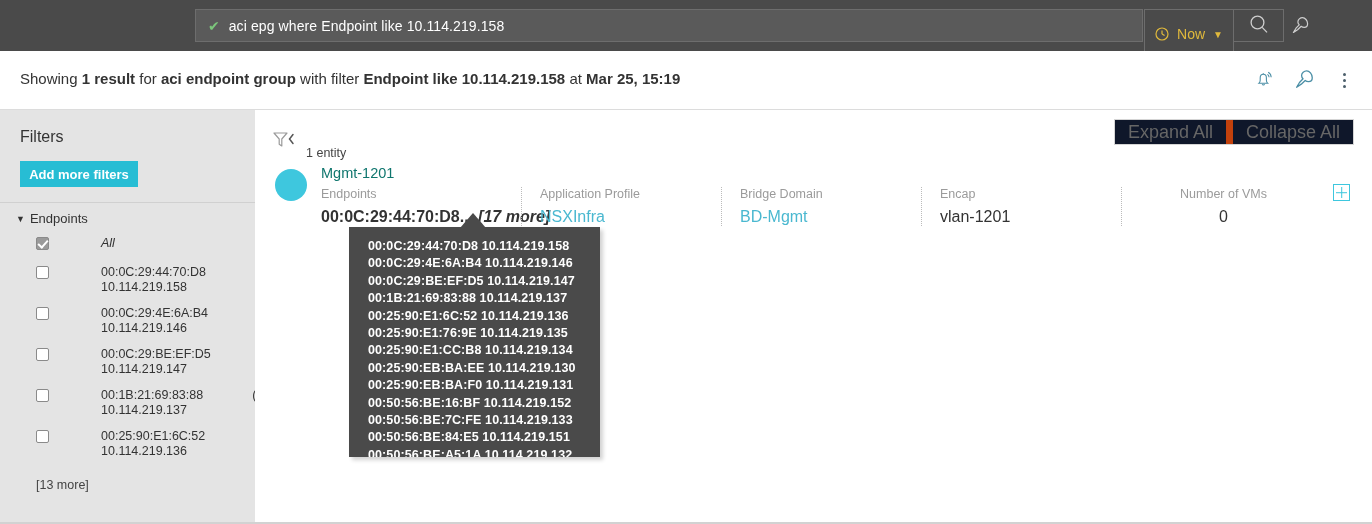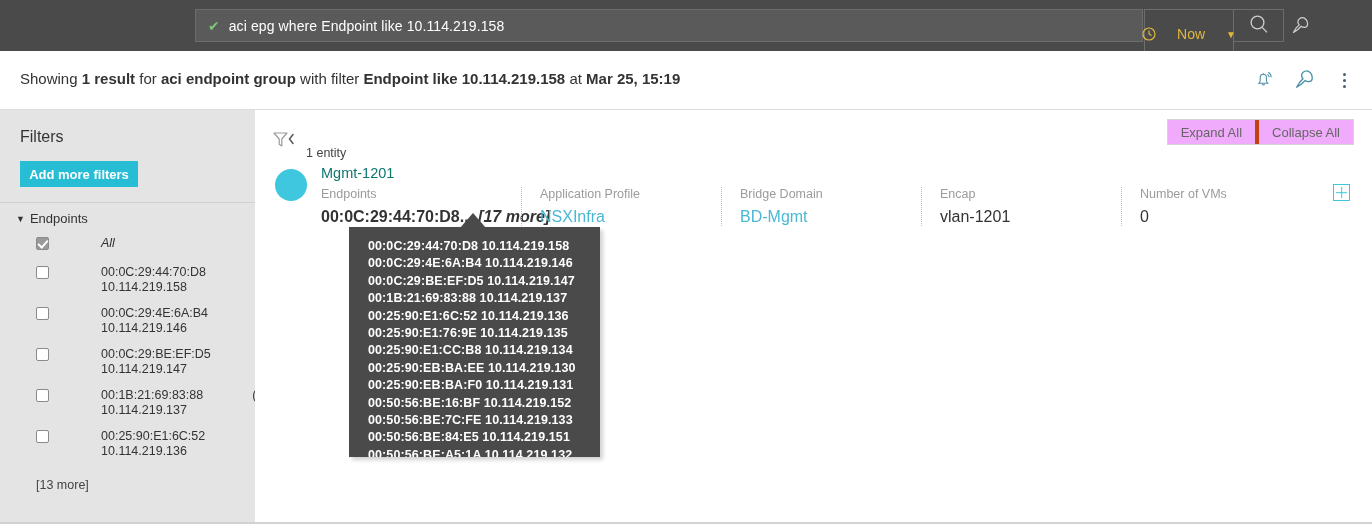--- a/index.html
+++ b/index.html
@@ -22,21 +22,21 @@
   .search-wrap{
     position:absolute; left:195px; top:9px; width:948px; height:33px;
     background:#5a5a5a; border:1px solid #6d6d6d;
     display:flex; align-items:center; box-sizing:border-box;
   }
   .search-check{ color:#7bc67b; font-size:14px; margin:0 9px 0 12px; line-height:1; }
   .search-text{ color:#ffffff; font-size:14px; letter-spacing:.1px; }
   .time-btn{
     position:absolute; left:1144px; top:9px; width:90px; height:50px;
     border:1px solid #6d6d6d; background:#4a4a4a;
-    display:flex; align-items:center; justify-content:center; gap:21px;
+    display:flex; align-items:center; justify-content:center; gap:8px;
     color:#e0b93c; font-size:14px; box-sizing:border-box; cursor:pointer;
   }
   .clock-ico{ width:14px; height:14px; position:relative; display:inline-block; }
   .chev{ font-size:10px; }
   .search-btn{
     position:absolute; left:1234px; top:9px; width:50px; height:33px;
     border:1px solid #6d6d6d; border-left:none; background:#4a4a4a;
     display:flex; align-items:center; justify-content:center;
     box-sizing:border-box; cursor:pointer;
   }
@@ -108,24 +108,24 @@
     position:absolute; left:255px; top:110px; width:1117px; height:412px;
     background:#ffffff; box-sizing:border-box;
   }
   .entbar{ position:absolute; left:18px; top:12px; display:flex; align-items:center; gap:7px; }
   .ent-count{ font-size:12.5px; color:#444;margin-top:24px; }
   .btn-grp{
     position:absolute; right:18px; top:9px; display:flex;
     border:1px solid #d5d5d5; height:24px;
   }
   .btn-grp div{
-    padding:0 13px; display:flex; align-items:center; font-size:13px;
-    color:#666; cursor:pointer; background:#f0abfc;
-  }
-  .btn-grp div + div{ border-left:4px solid #c2410c; }
+    padding:0 13px; display:flex; align-items:center; font-size:18px;
+    color:#666; cursor:pointer; background:#0f172a;
+  }
+  .btn-grp div + div{ border-left:7px solid #c2410c; }
 
   .card{ position:absolute; left:0; top:44px; width:1117px; }
   .bubble{
     position:absolute; left:20px; top:15px; width:32px; height:32px;
     border-radius:50%; background:#3ec7de;
   }
   .ent-name{
     position:absolute; left:66px; top:11px; font-size:14.5px; color:#0f766e; cursor:pointer;
   }
   .cols{ position:absolute; left:66px; top:33px; width:1040px; display:flex; }
@@ -333,21 +333,21 @@
       <div class="col" style="width:200px;">
         <div class="col-hd">Bridge Domain</div>
         <div class="col-val link">BD-Mgmt</div>
       </div>
 
       <div class="col" style="width:200px;">
         <div class="col-hd">Encap</div>
         <div class="col-val">vlan-1201</div>
       </div>
 
-      <div class="col" style="width:200px;">
+      <div class="col" style="width:200px;text-align:center;">
         <div class="col-hd">Number of VMs</div>
         <div class="col-val">0</div>
       </div>
     </div>
 
     <div class="plus-btn"></div>
   </div>
 </div>
 
 <div class="tt-arrow"></div>

